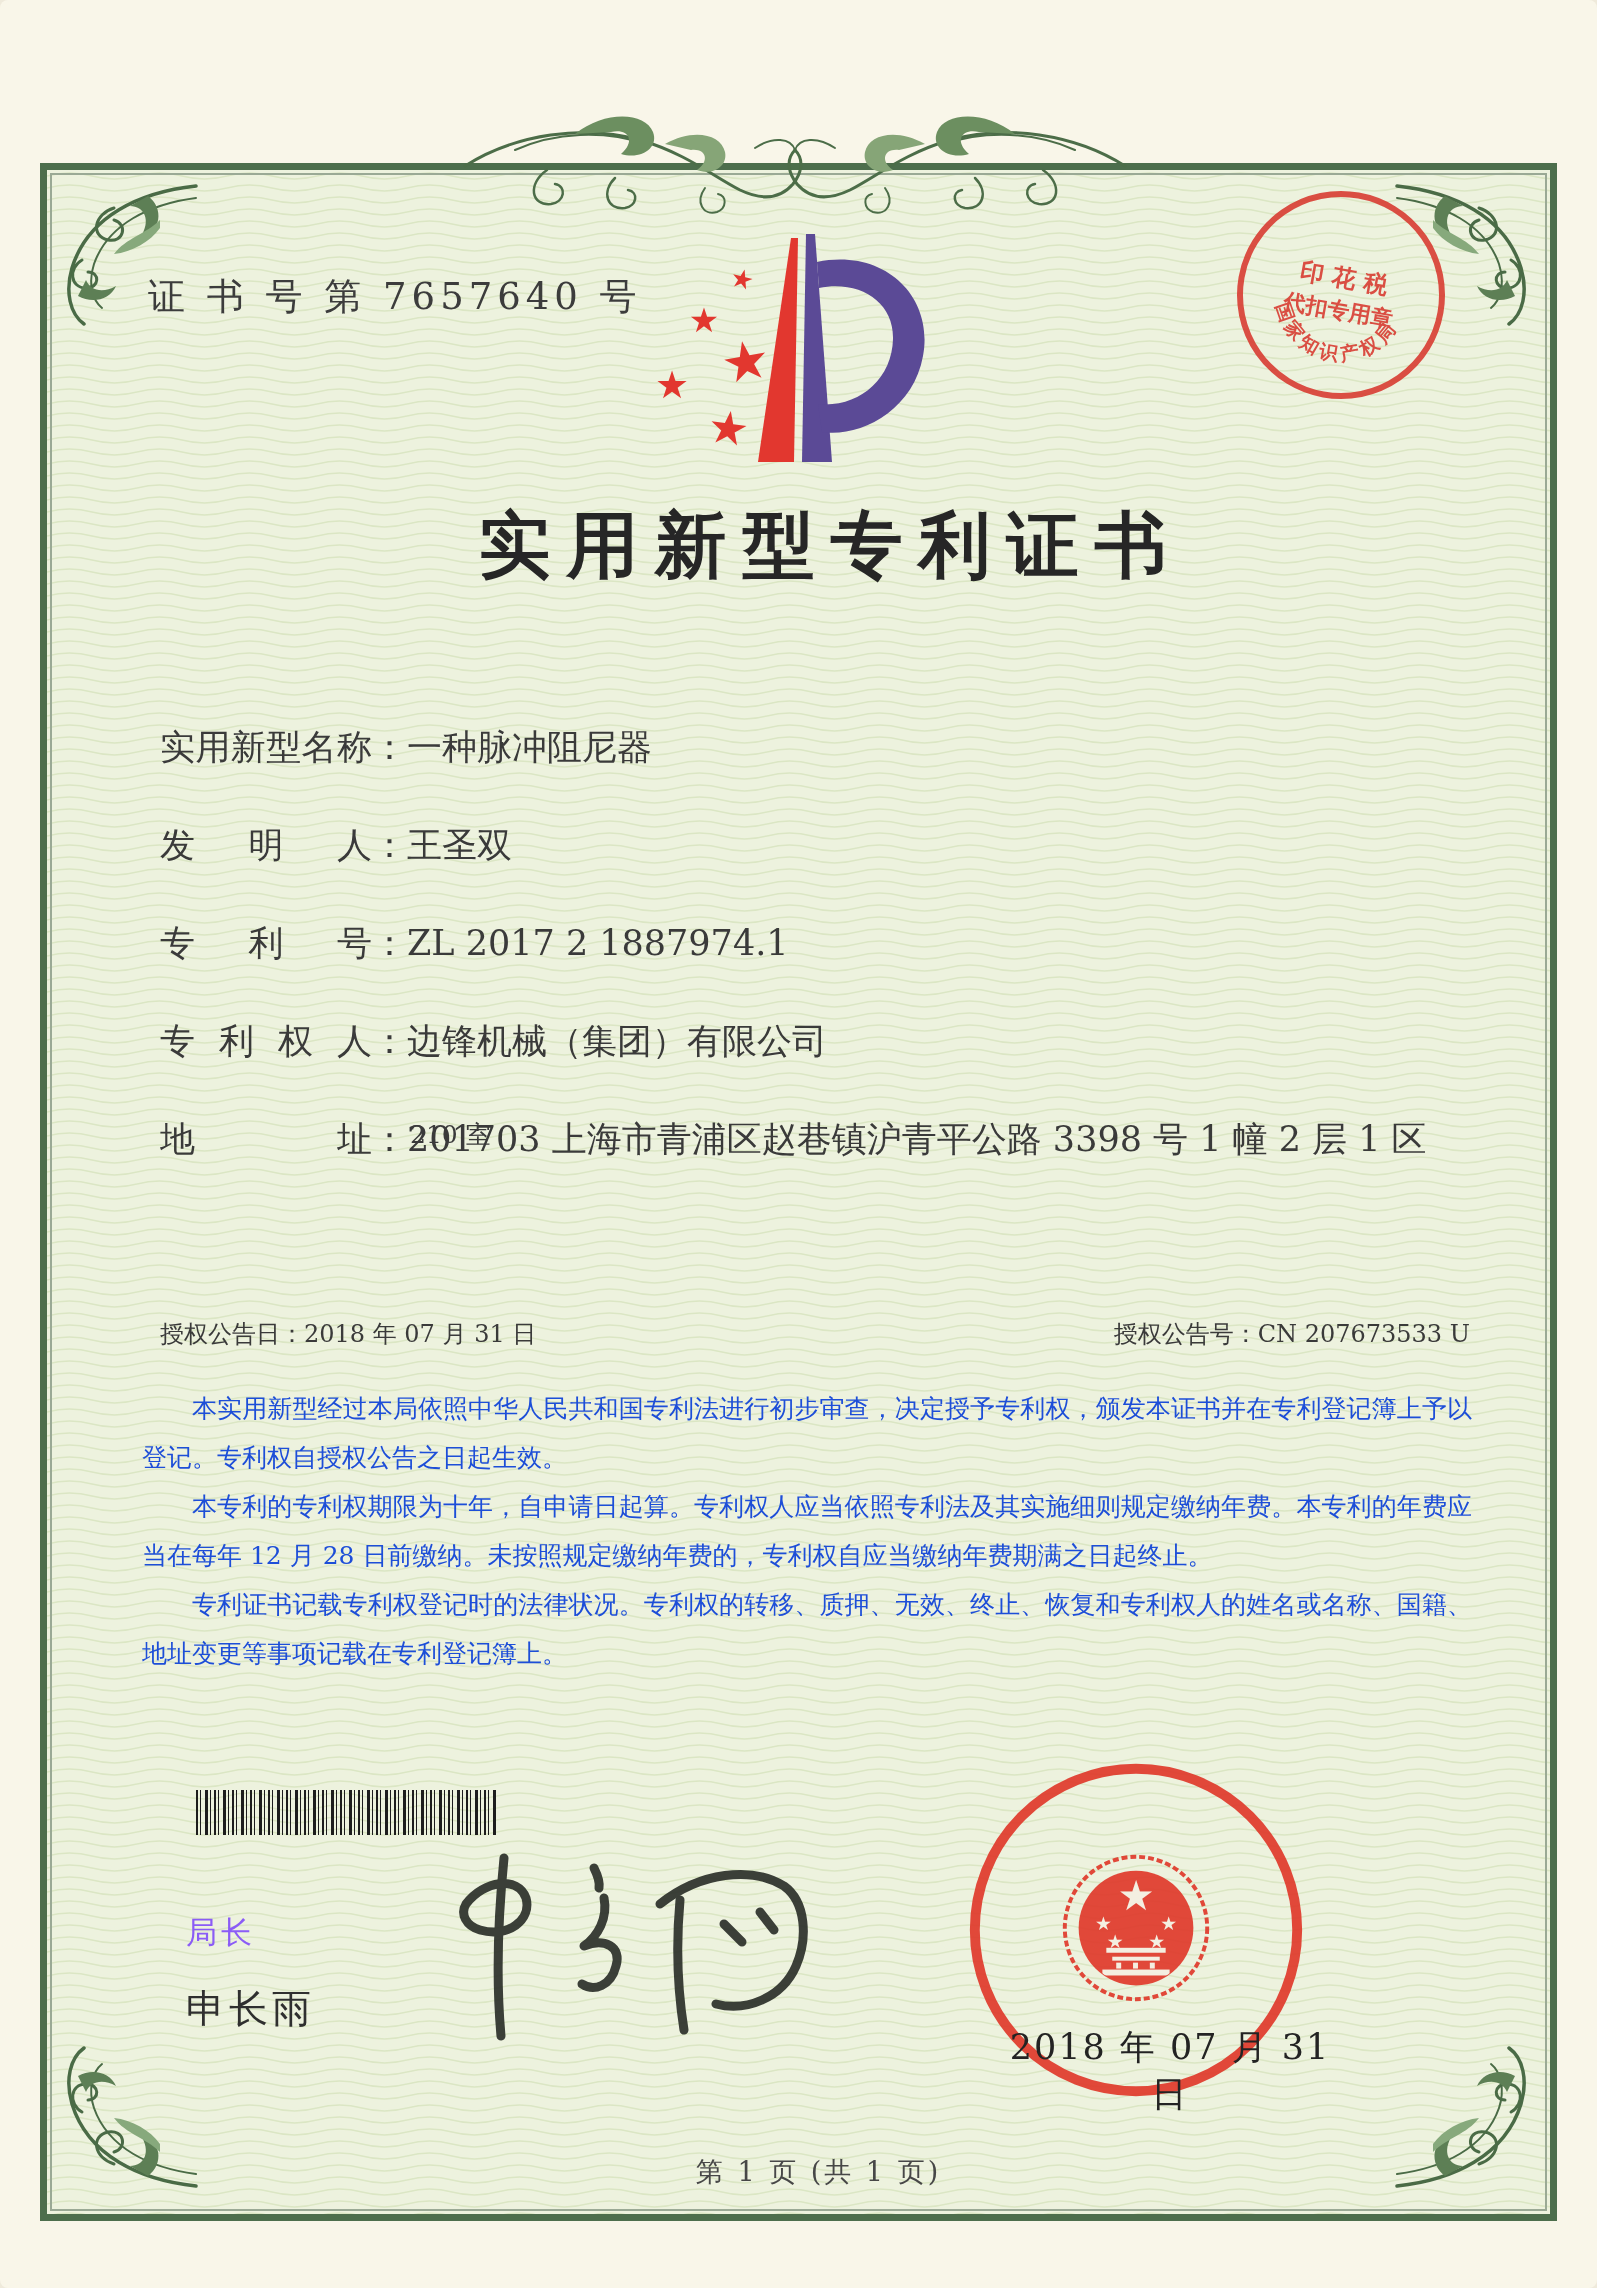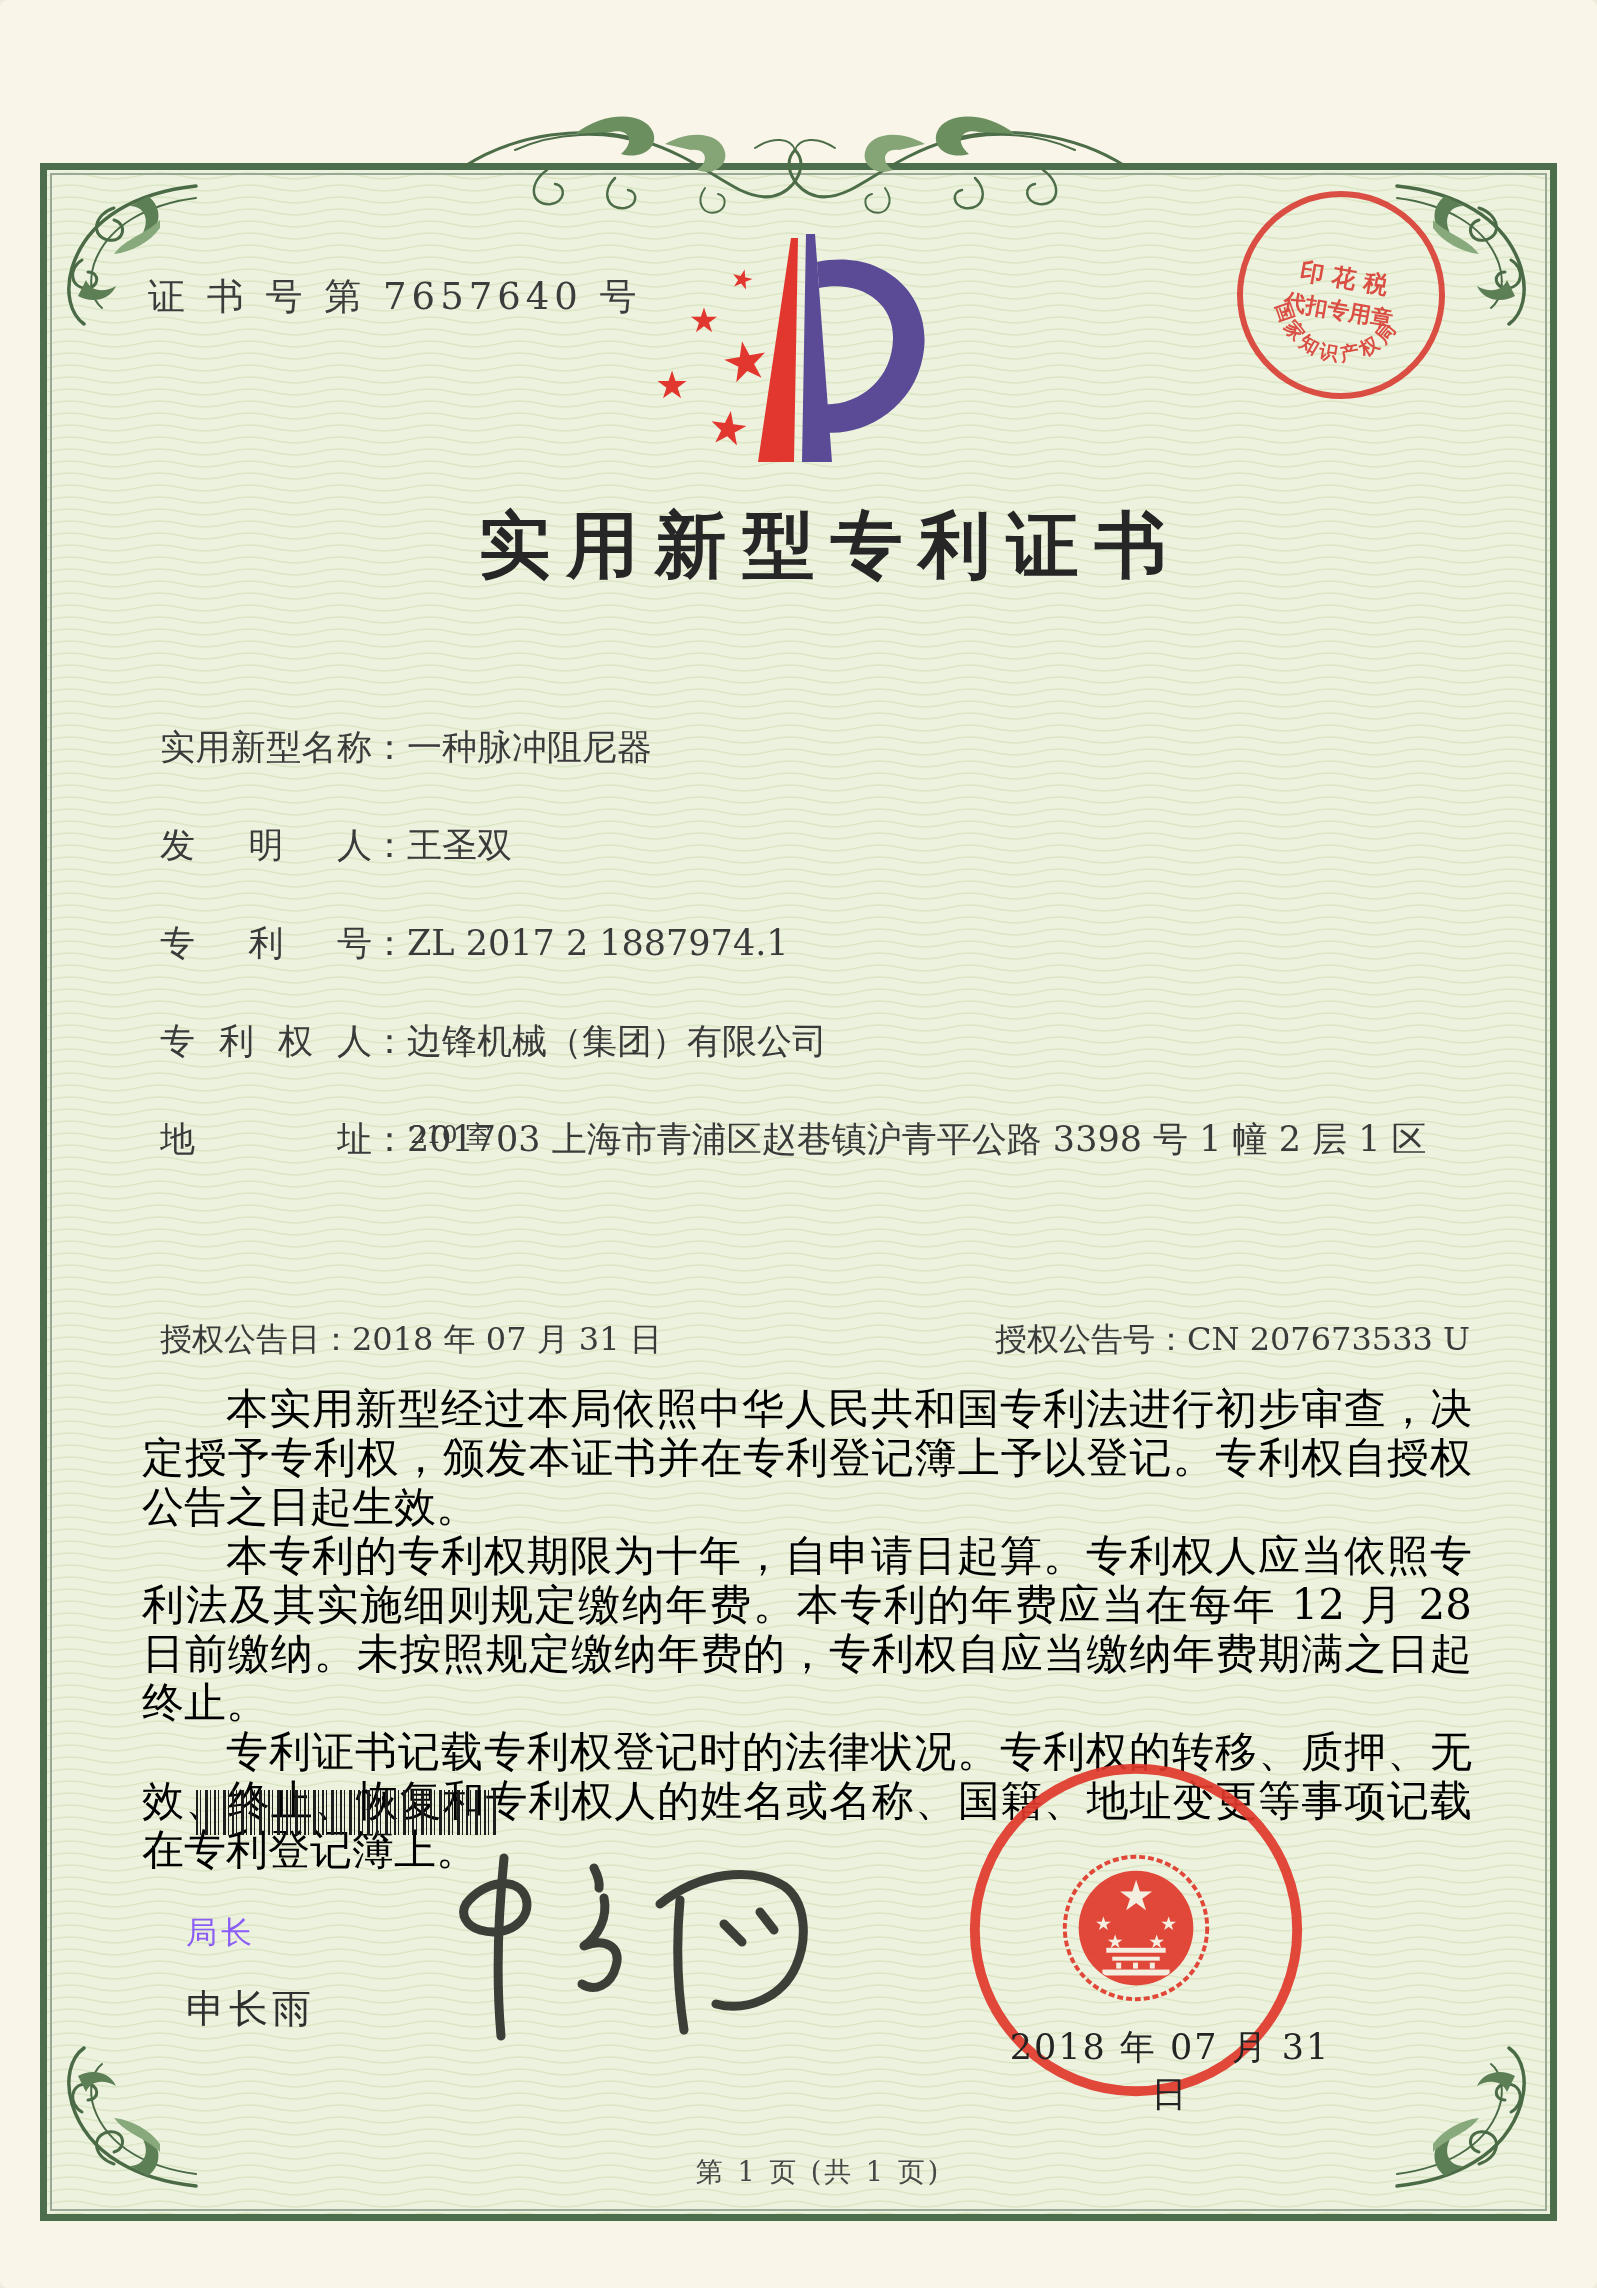--- a/index.html
+++ b/index.html
@@ -32,26 +32,26 @@
   .fields{position:absolute;left:160px;top:726px;width:1300px;font-size:35px;color:#3a3a3a;}
   .field-row{position:relative;margin-bottom:56px;line-height:1.2;}
   .field-label{
     display:inline-block;width:212px;text-align:justify;text-align-last:justify;
     text-justify:inter-character;vertical-align:top;
   }
   .field-colon{display:inline-block;vertical-align:top;}
   .field-value{display:inline-block;vertical-align:top;max-width:1000px;}
   .value-line2{margin-left:250px;margin-top:-40px;margin-bottom:40px;font-size:25px;}
   .grant-row{
-    position:absolute;left:160px;top:1318px;width:1310px;font-size:32px;color:#3a3a3a;
+    position:absolute;left:160px;top:1318px;width:1310px;font-size:24px;color:#3a3a3a;
     display:flex;justify-content:space-between;
   }
   .paragraphs{
     position:absolute;left:142px;top:1384px;width:1330px;
-    font-size:42px;line-height:49px;color:#000000;text-align:justify;
+    font-size:25px;line-height:49px;color:#1d4ed8;text-align:justify;
   }
   .paragraphs p{margin:0;text-indent:2em;}
   
   .barcode{
     position:absolute;left:196px;top:1790px;width:300px;height:45px;
     background:repeating-linear-gradient(90deg,
       #1d1d1d 0px,#1d1d1d 2px,transparent 2px,transparent 4px,
       #1d1d1d 4px,#1d1d1d 5px,transparent 5px,transparent 9px,
       #1d1d1d 9px,#1d1d1d 12px,transparent 12px,transparent 14px,
       #1d1d1d 14px,#1d1d1d 15px,transparent 15px,transparent 18px);

